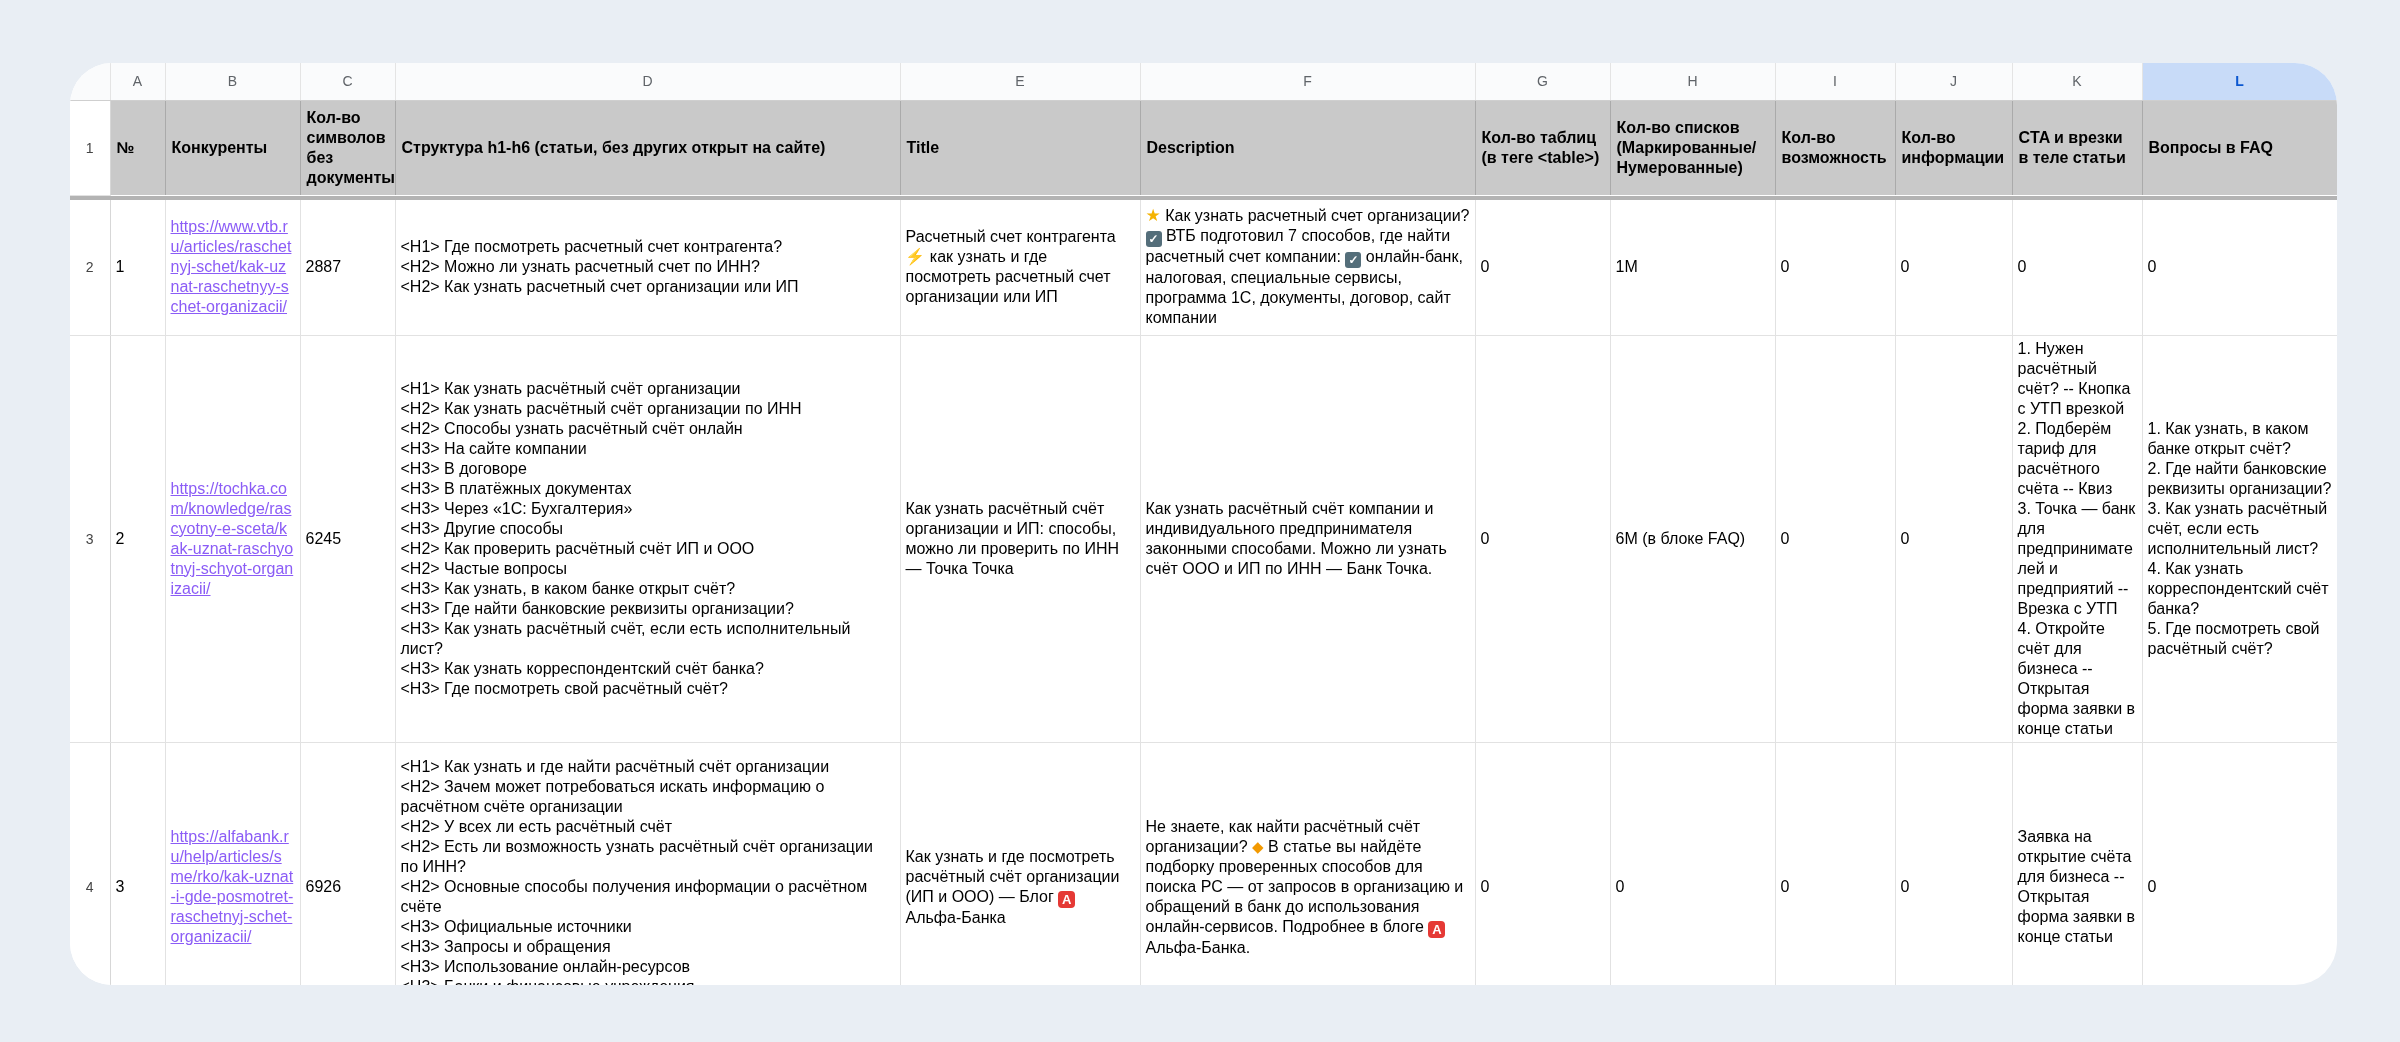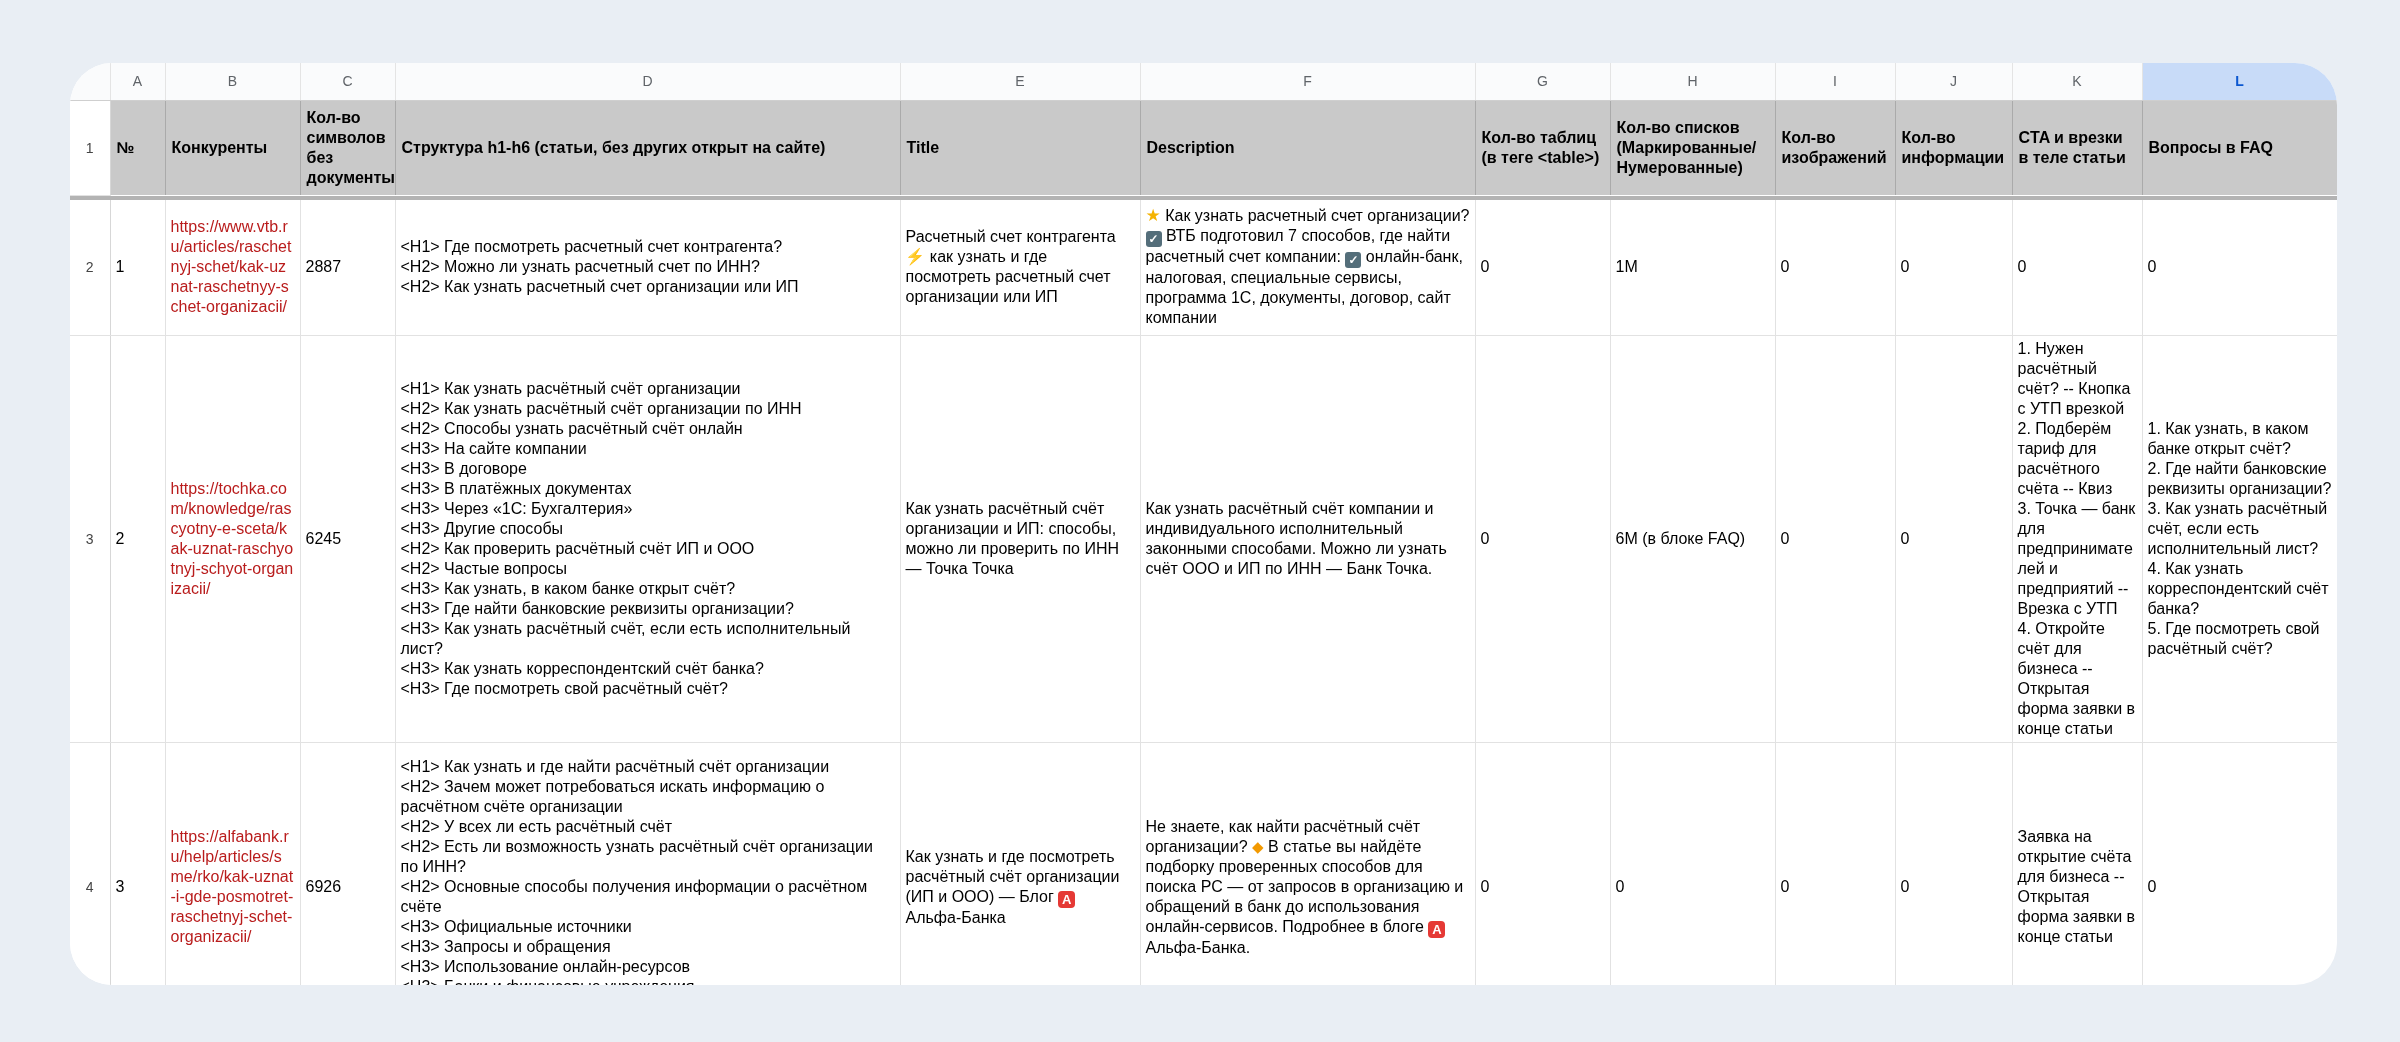--- a/index.html
+++ b/index.html
@@ -76,21 +76,22 @@
     color: #000;
     padding: 3px 5px;
     border-right: 1px solid #e2e2e2;
     border-bottom: 1px solid #e2e2e2;
     vertical-align: middle;
     text-align: left;
     white-space: pre-wrap;
     word-wrap: break-word;
   }
   td.bc a.cell-link {
-    color: #b91c1c;
+    color: #8b5cf6;
+    text-decoration: underline;
     word-break: break-all;
     cursor: pointer;
   }
 
   
   .star { color: #f5b301; font-size: 17px; }
   .bolt { color: #f5b301; }
   .diam { color: #f29900; font-size: 15px; }
   .chk {
     display: inline-block; width: 16px; height: 16px;
@@ -146,21 +147,21 @@
     <tr class="hrow">
       <td class="rownum">1</td>
       <td class="hc">№</td>
       <td class="hc">Конкуренты</td>
       <td class="hc">Кол-во символов без документы</td>
       <td class="hc">Структура h1-h6 (статьи, без других открыт на сайте)</td>
       <td class="hc">Title</td>
       <td class="hc">Description</td>
       <td class="hc">Кол-во таблиц (в теге &lt;table&gt;)</td>
       <td class="hc">Кол-во списков (Маркированные/Нумерованные)</td>
-      <td class="hc">Кол-во изображений</td>
+      <td class="hc">Кол-во возможность</td>
       <td class="hc">Кол-во информации</td>
       <td class="hc">CTA и врезки в теле статьи</td>
       <td class="hc">Вопросы в FAQ</td>
     </tr>
 
     <tr class="divider">
       <td colspan="13"></td>
     </tr>
 
     <tr style="height:135px">
@@ -195,21 +196,21 @@
 &lt;H3&gt; Через «1С: Бухгалтерия»
 &lt;H3&gt; Другие способы
 &lt;H2&gt; Как проверить расчётный счёт ИП и ООО
 &lt;H2&gt; Частые вопросы
 &lt;H3&gt; Как узнать, в каком банке открыт счёт?
 &lt;H3&gt; Где найти банковские реквизиты организации?
 &lt;H3&gt; Как узнать расчётный счёт, если есть исполнительный лист?
 &lt;H3&gt; Как узнать корреспондентский счёт банка?
 &lt;H3&gt; Где посмотреть свой расчётный счёт?</td>
       <td class="bc">Как узнать расчётный счёт организации и ИП: способы, можно ли проверить по ИНН — Точка Точка</td>
-      <td class="bc">Как узнать расчётный счёт компании и индивидуального исполнительный законными способами. Можно ли узнать счёт ООО и ИП по ИНН — Банк Точка.</td>
+      <td class="bc">Как узнать расчётный счёт компании и индивидуального предпринимателя законными способами. Можно ли узнать счёт ООО и ИП по ИНН — Банк Точка.</td>
       <td class="bc">0</td>
       <td class="bc">6M (в блоке FAQ)</td>
       <td class="bc">0</td>
       <td class="bc">0</td>
       <td class="bc">1. Нужен расчётный счёт? -- Кнопка с УТП врезкой
 2. Подберём тариф для расчётного счёта -- Квиз
 3. Точка — банк для предпринимателей и предприятий -- Врезка с УТП
 4. Откройте счёт для бизнеса -- Открытая форма заявки в конце статьи</td>
       <td class="bc">1. Как узнать, в каком банке открыт счёт?
 2. Где найти банковские реквизиты организации?

